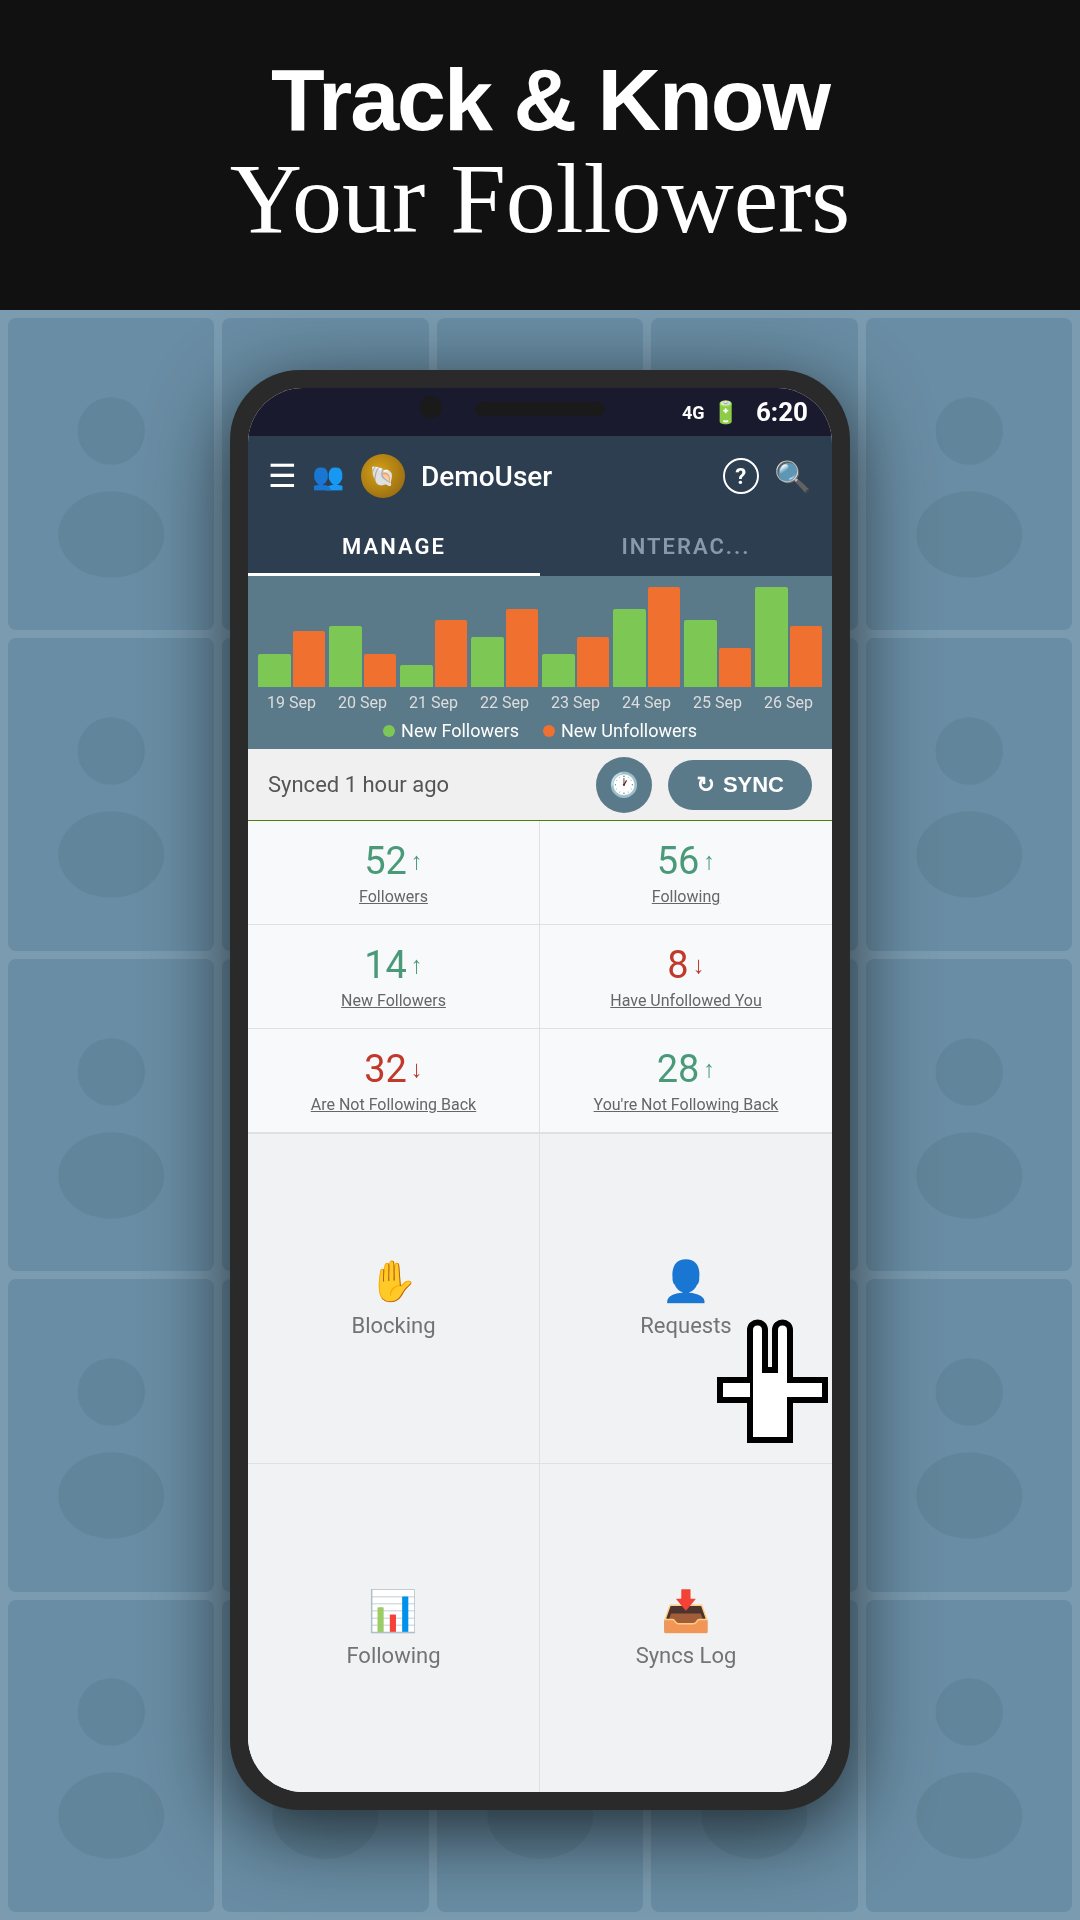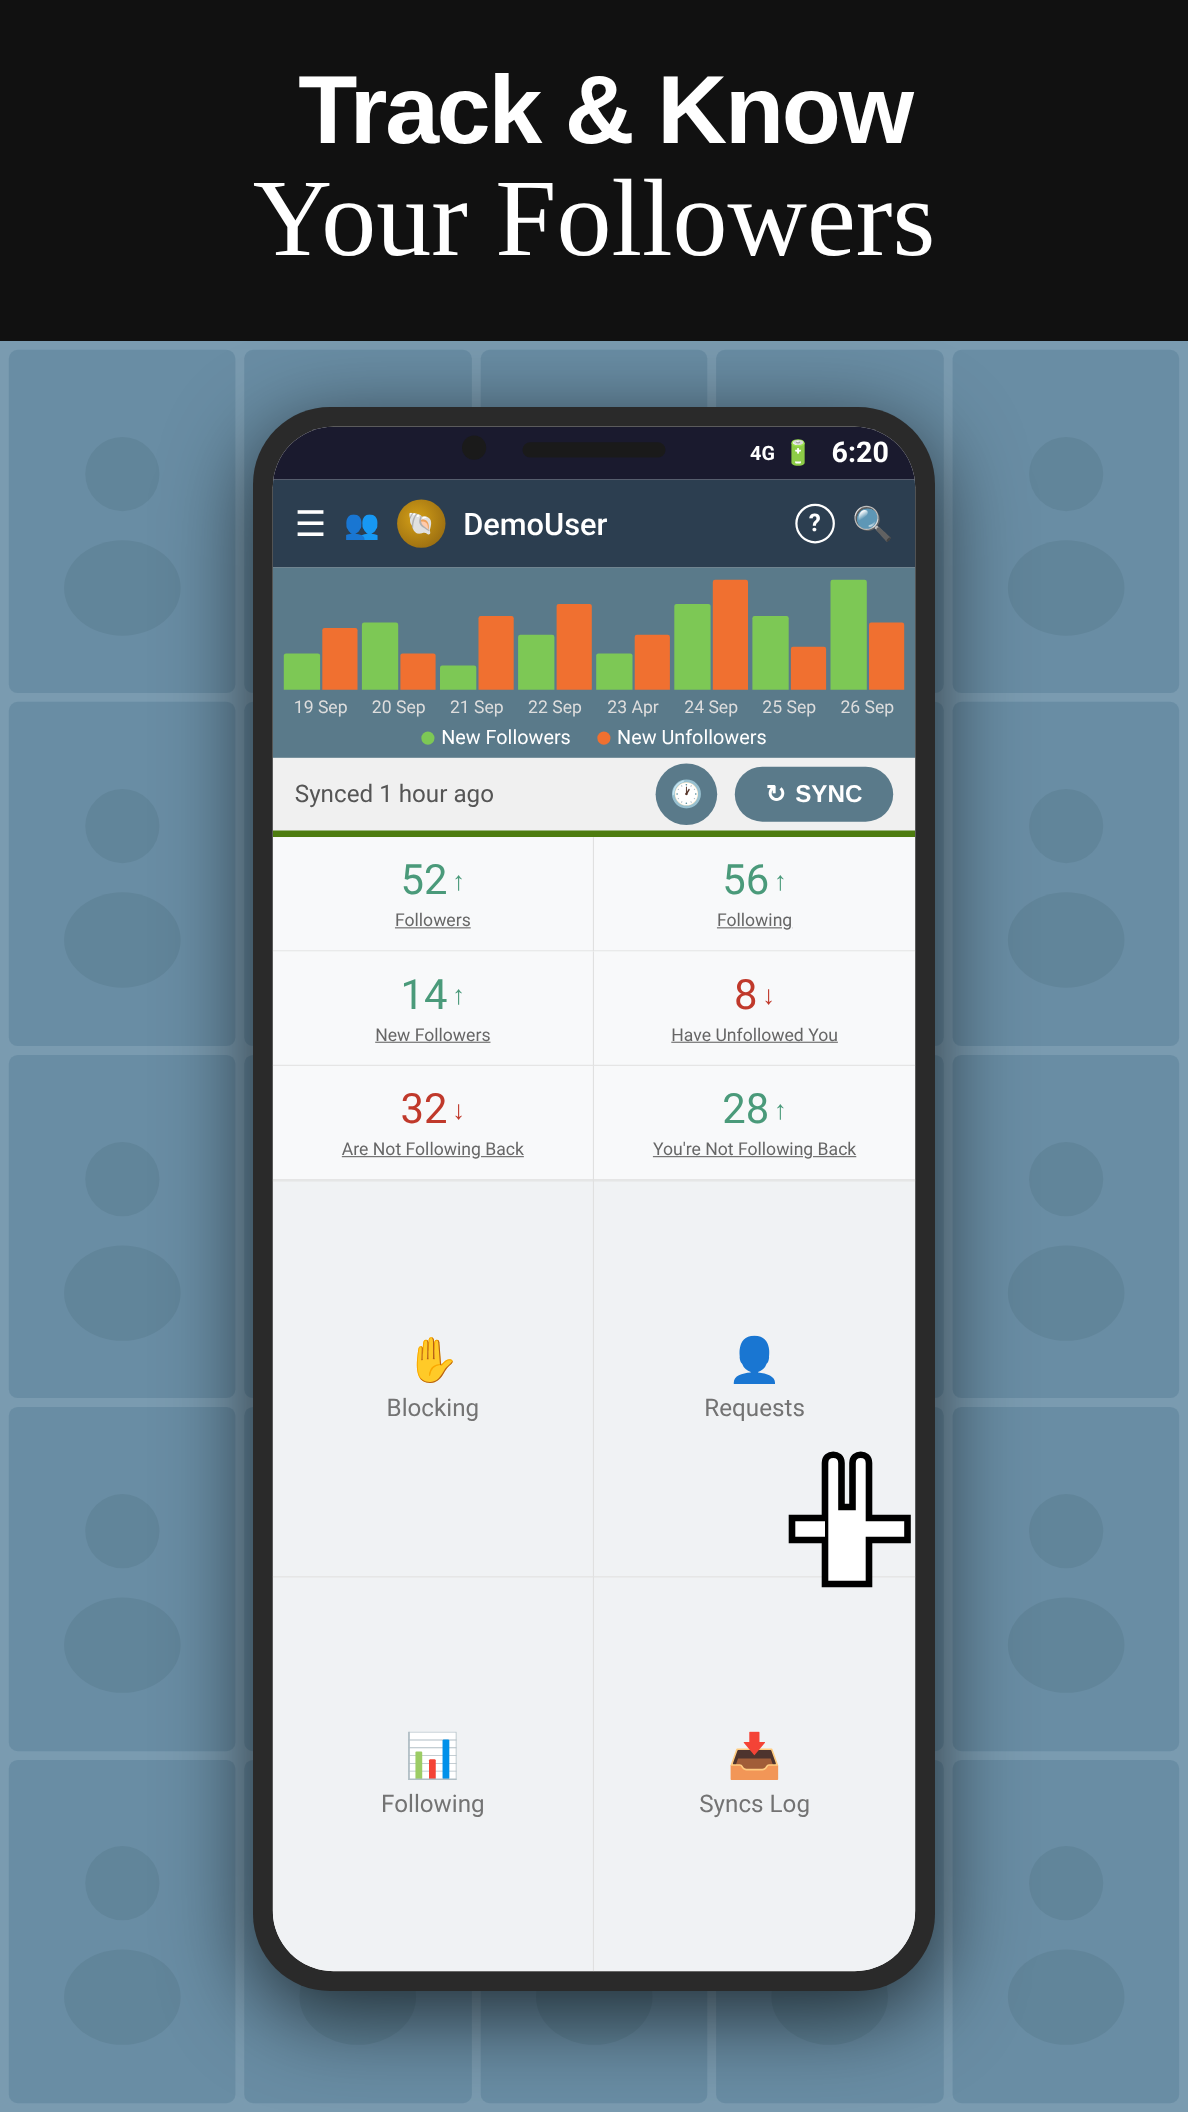--- a/index.html
+++ b/index.html
@@ -275,21 +275,21 @@
 
     
     .sync-bar {
       background: #f0f0f0;
       height: 72px;
       display: flex;
       align-items: center;
       padding: 0 20px;
       gap: 16px;
       flex-shrink: 0;
-      border-bottom: 6px solid #4d7c0f;
+      border-bottom: 1px solid #4d7c0f;
     }
     .sync-text {
       flex: 1;
       font-size: 22px;
       color: #555;
     }
     .sync-clock-btn {
       width: 56px;
       height: 56px;
       border-radius: 50%;
@@ -574,20 +574,28 @@
           <span class="header-icon">☰</span>
           <span class="header-icon" style="font-size:26px;">👥</span>
           <div class="header-avatar">🐚</div>
           <span class="header-username">DemoUser</span>
           <div class="header-actions">
             <span class="header-action-icon" style="width:36px;height:36px;border:2px solid #fff;border-radius:50%;display:flex;align-items:center;justify-content:center;font-size:22px;font-weight:bold;">?</span>
             <span class="header-action-icon" style="font-size:30px;">🔍</span>
           </div>
         </div>
 
+        <div class="tab-bar">
+          <div class="tab-item active">
+            <span>MANAGE</span>
+          </div>
+          <div class="tab-item inactive">
+            <span>INTERAC...</span>
+          </div>
+        </div>
 
         <div class="chart-area">
           <div class="chart-bars" id="chart-bars-container">
               <div class="chart-group">
     <div class="chart-bars-pair">
       <div class="bar bar-green" style="height:33.33333333333333px;"></div>
       <div class="bar bar-orange" style="height:55.55555555555556px;"></div>
     </div>
     <div class="chart-label">19 Sep</div>
   </div>
@@ -610,21 +618,21 @@
       <div class="bar bar-green" style="height:50px;"></div>
       <div class="bar bar-orange" style="height:77.77777777777779px;"></div>
     </div>
     <div class="chart-label">22 Sep</div>
   </div>
               <div class="chart-group">
     <div class="chart-bars-pair">
       <div class="bar bar-green" style="height:33.33333333333333px;"></div>
       <div class="bar bar-orange" style="height:50px;"></div>
     </div>
-    <div class="chart-label">23 Apr</div>
+    <div class="chart-label">23 Sep</div>
   </div>
               <div class="chart-group">
     <div class="chart-bars-pair">
       <div class="bar bar-green" style="height:77.77777777777779px;"></div>
       <div class="bar bar-orange" style="height:100px;"></div>
     </div>
     <div class="chart-label">24 Sep</div>
   </div>
               <div class="chart-group">
     <div class="chart-bars-pair">

